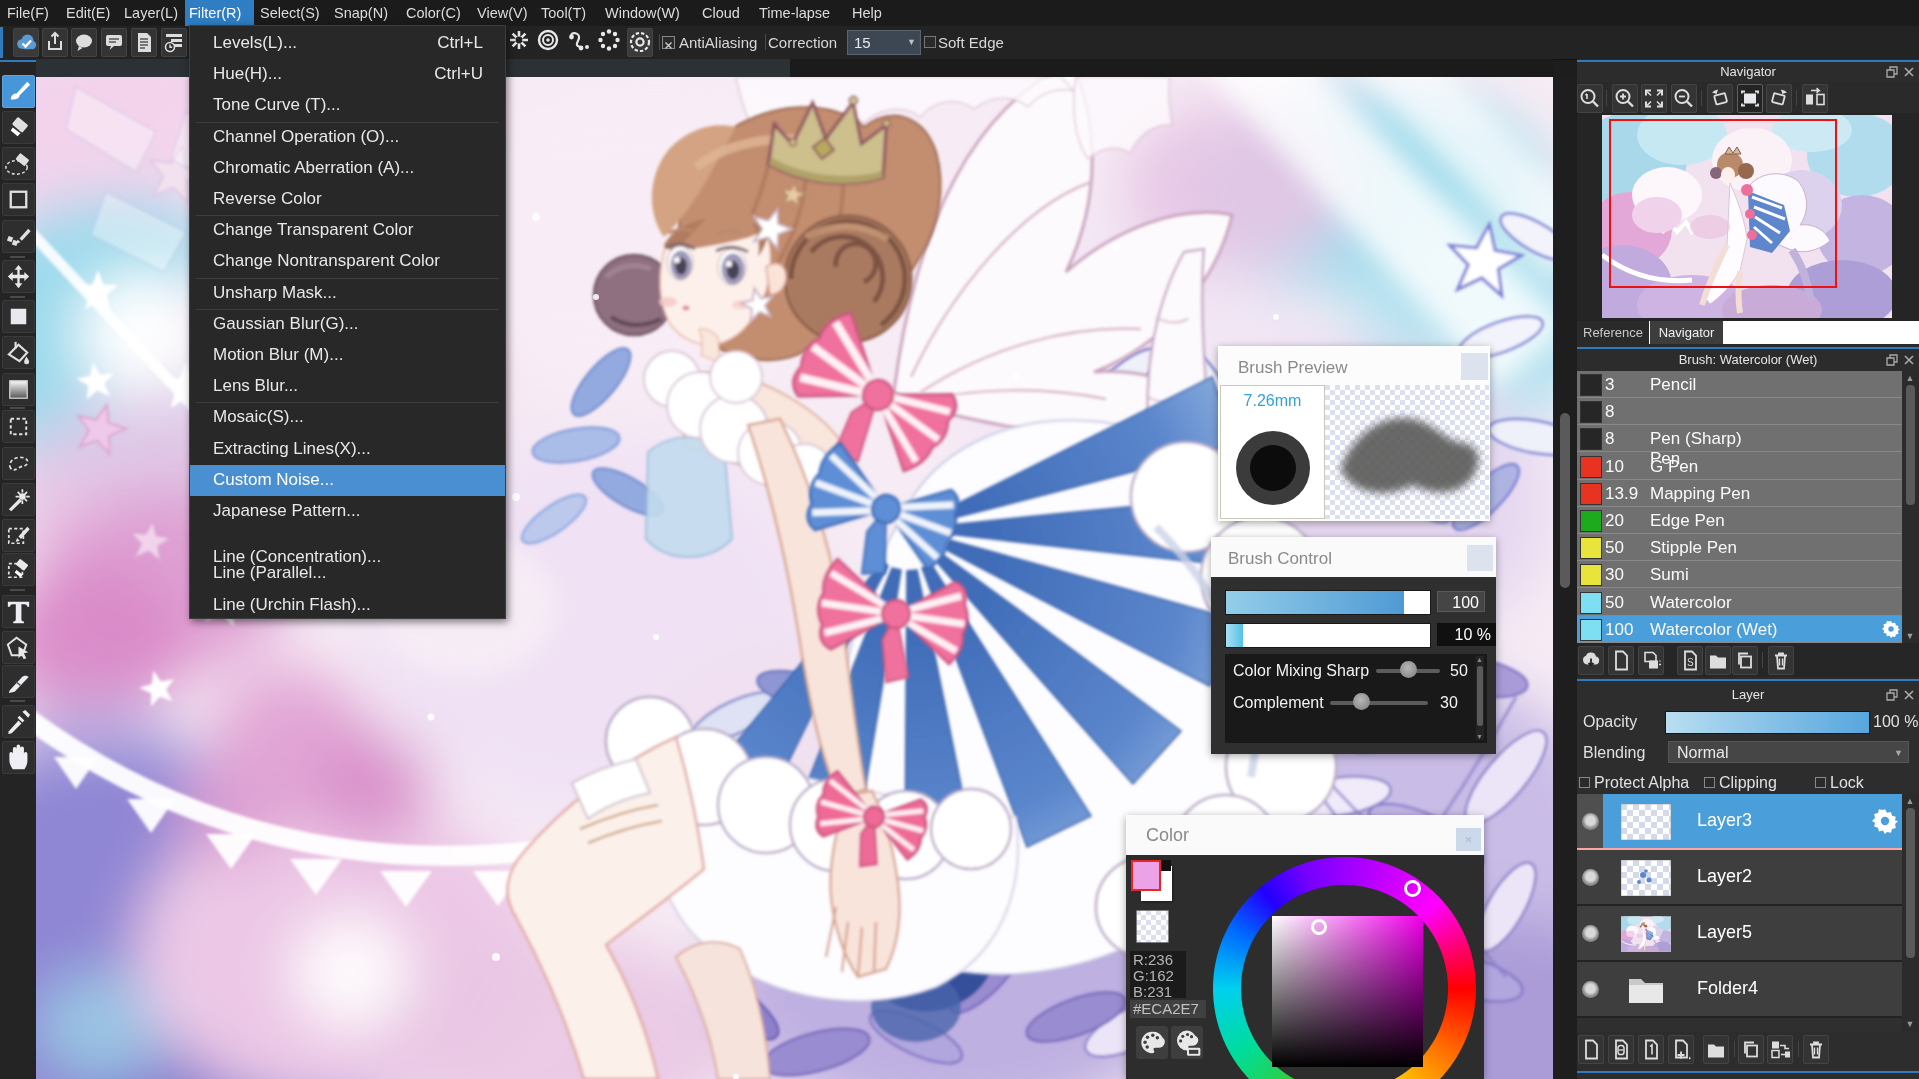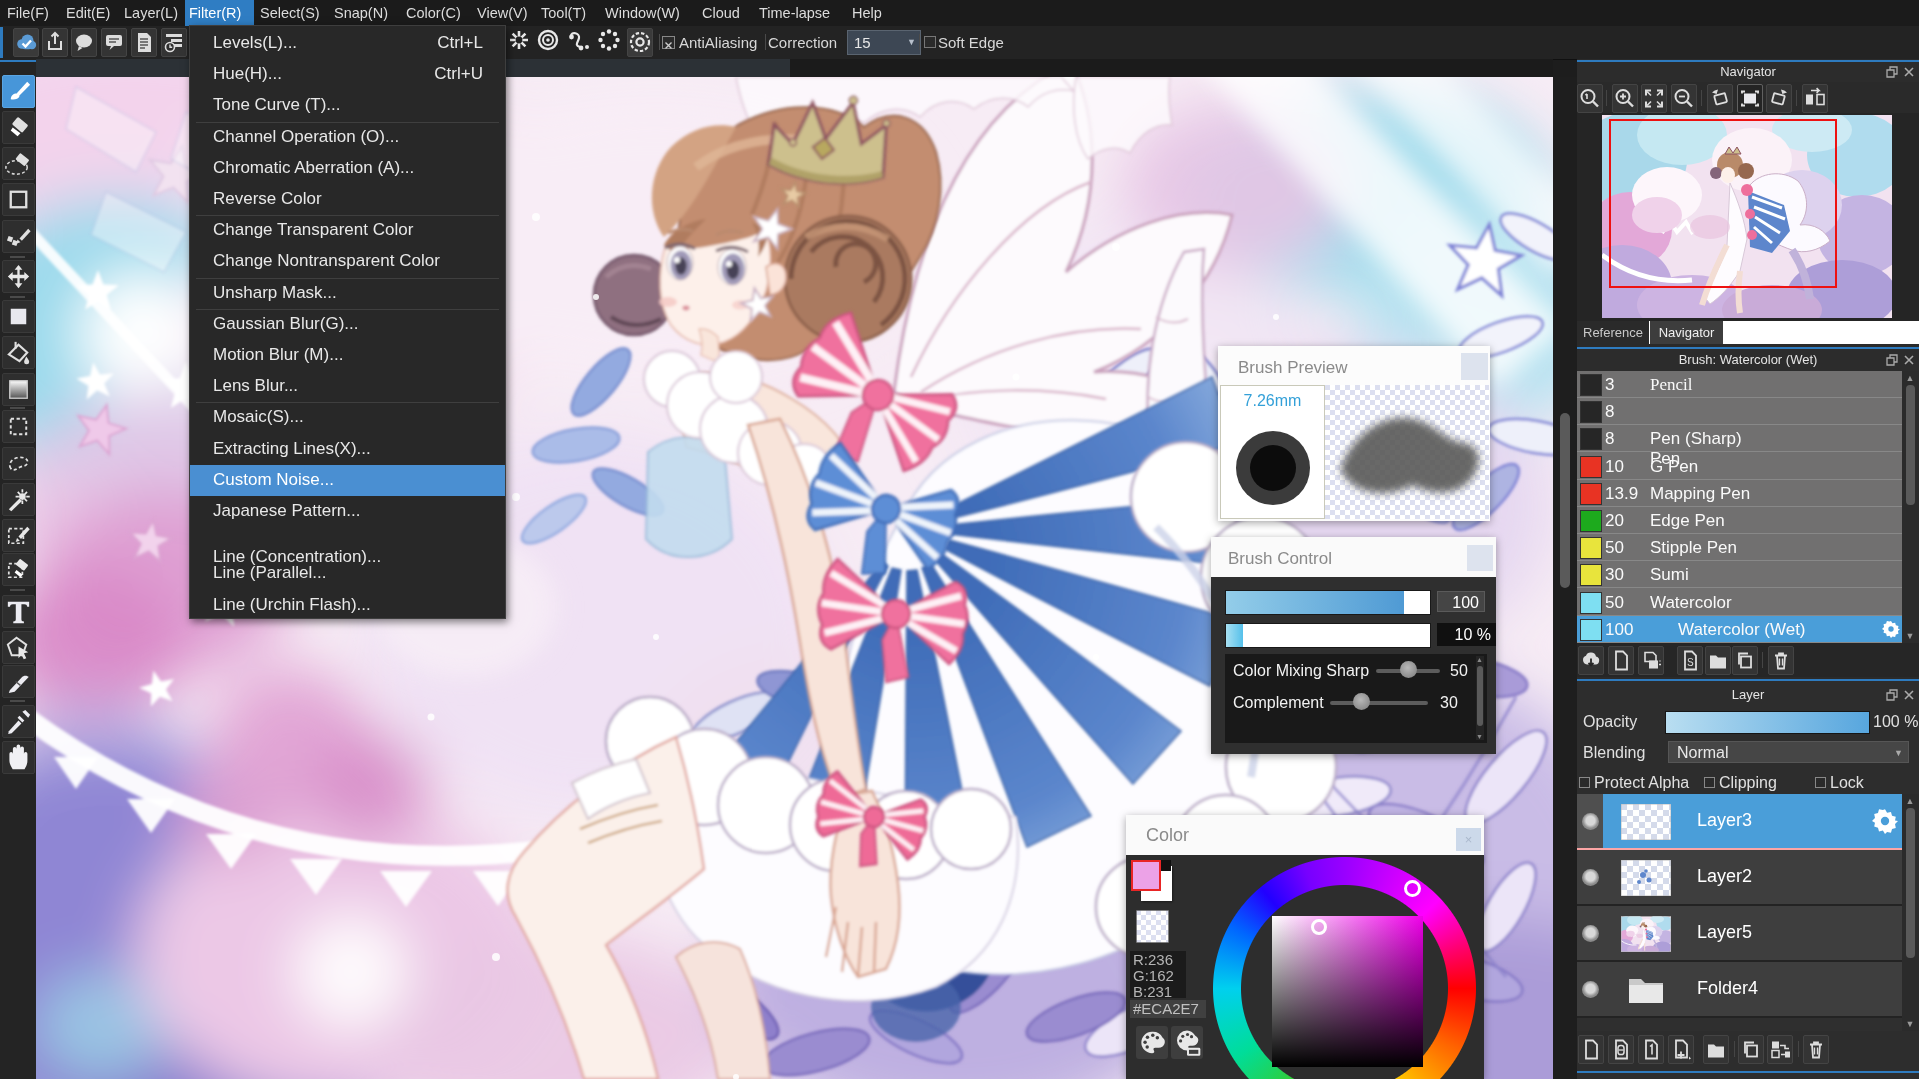--- a/index.html
+++ b/index.html
@@ -633,21 +633,21 @@
   <div class="ptitle" style="line-height:22px;">Brush: Watercolor (Wet)</div>
   <svg width="30" height="14" style="position:absolute;right:4px;top:4px;">
       <path d="M2,5 h7 v7 h-7 z M5,5 v-3 h7 v7 h-3" stroke="#aaa" fill="none" stroke-width="1.3"></path>
       <path d="M20,3 l8,8 M28,3 l-8,8" stroke="#aaa" stroke-width="1.6"></path>
     </svg>
 </div>
 <div class="abs" id="brush-list" style="left:1577px;top:371px;width:342px;height:272px;background:#717070;overflow:hidden;font-size:17px;color:#fafafa;">
     <div style="position:absolute;left:0;top:0px;width:325px;height:27px;border-bottom:1px solid #888;box-sizing:border-box;">
 <div style="position:absolute;left:3px;top:3px;width:20px;height:20px;background:#262626;border:1px solid #333;"></div>
 <span style="position:absolute;left:28px;top:4px;">3</span>
-<span style="position:absolute;left:73px;top:4px;font-family:Liberation Serif, serif;">Pencil</span>
+<span style="position:absolute;left:73px;top:4px;">Pencil</span>
 </div>
 <div style="position:absolute;left:0;top:27px;width:325px;height:27px;border-bottom:1px solid #888;box-sizing:border-box;">
 <div style="position:absolute;left:3px;top:3px;width:20px;height:20px;background:#262626;border:1px solid #333;"></div>
 <span style="position:absolute;left:28px;top:4px;">8</span>
 <span style="position:absolute;left:73px;top:4px;margin-top:47px;">Pen</span>
 </div>
 <div style="position:absolute;left:0;top:54px;width:325px;height:27px;border-bottom:1px solid #888;box-sizing:border-box;">
 <div style="position:absolute;left:3px;top:3px;width:20px;height:20px;background:#262626;border:1px solid #333;"></div>
 <span style="position:absolute;left:28px;top:4px;">8</span>
 <span style="position:absolute;left:73px;top:4px;">Pen (Sharp)</span>
@@ -678,21 +678,21 @@
 <span style="position:absolute;left:73px;top:4px;">Sumi</span>
 </div>
 <div style="position:absolute;left:0;top:218px;width:325px;height:27px;border-bottom:1px solid #888;box-sizing:border-box;">
 <div style="position:absolute;left:3px;top:3px;width:20px;height:20px;background:#7edff2;border:1px solid #333;"></div>
 <span style="position:absolute;left:28px;top:4px;">50</span>
 <span style="position:absolute;left:73px;top:4px;">Watercolor</span>
 </div>
 <div style="position:absolute;left:0;top:245px;width:325px;height:27px;background:#4a9ed9;border-bottom:1px solid #888;box-sizing:border-box;">
 <div style="position:absolute;left:3px;top:3px;width:20px;height:20px;background:#7edff2;border:1px solid #333;"></div>
 <span style="position:absolute;left:28px;top:4px;">100</span>
-<span style="position:absolute;left:73px;top:4px;margin-left:28px;">Watercolor (Wet)</span>
+<span style="position:absolute;left:73px;top:4px;">Watercolor (Wet)</span>
 <svg width="18" height="18" style="position:absolute;left:305px;top:4px;" viewBox="0 0 20 20">
         <path d="M10 1l1.6 2.6 3-.6.8 2.9 2.9.8-.6 3L20 10l-2.3 2.3.6 3-2.9.8-.8 2.9-3-.6L10 20l-1.6-2.6-3 .6-.8-2.9-2.9-.8.6-3L0 10l2.3-2.3-.6-3 2.9-.8.8-2.9 3 .6z" fill="#fff"></path>
         <circle cx="10" cy="10" r="3" fill="#4a9ed9"></circle>
       </svg>
 </div>
 <div style="position:absolute;left:325px;top:0;width:17px;height:272px;background:#2b2b2b;">
 <div style="position:absolute;left:3px;top:2px;width:10px;color:#999;font-size:9px;text-align:center;">▲</div>
 <div style="position:absolute;left:4px;top:14px;width:9px;height:120px;background:#5a5a5a;border-radius:4px;"></div>
 <div style="position:absolute;left:3px;bottom:2px;width:10px;color:#999;font-size:9px;text-align:center;">▼</div>
     </div>

